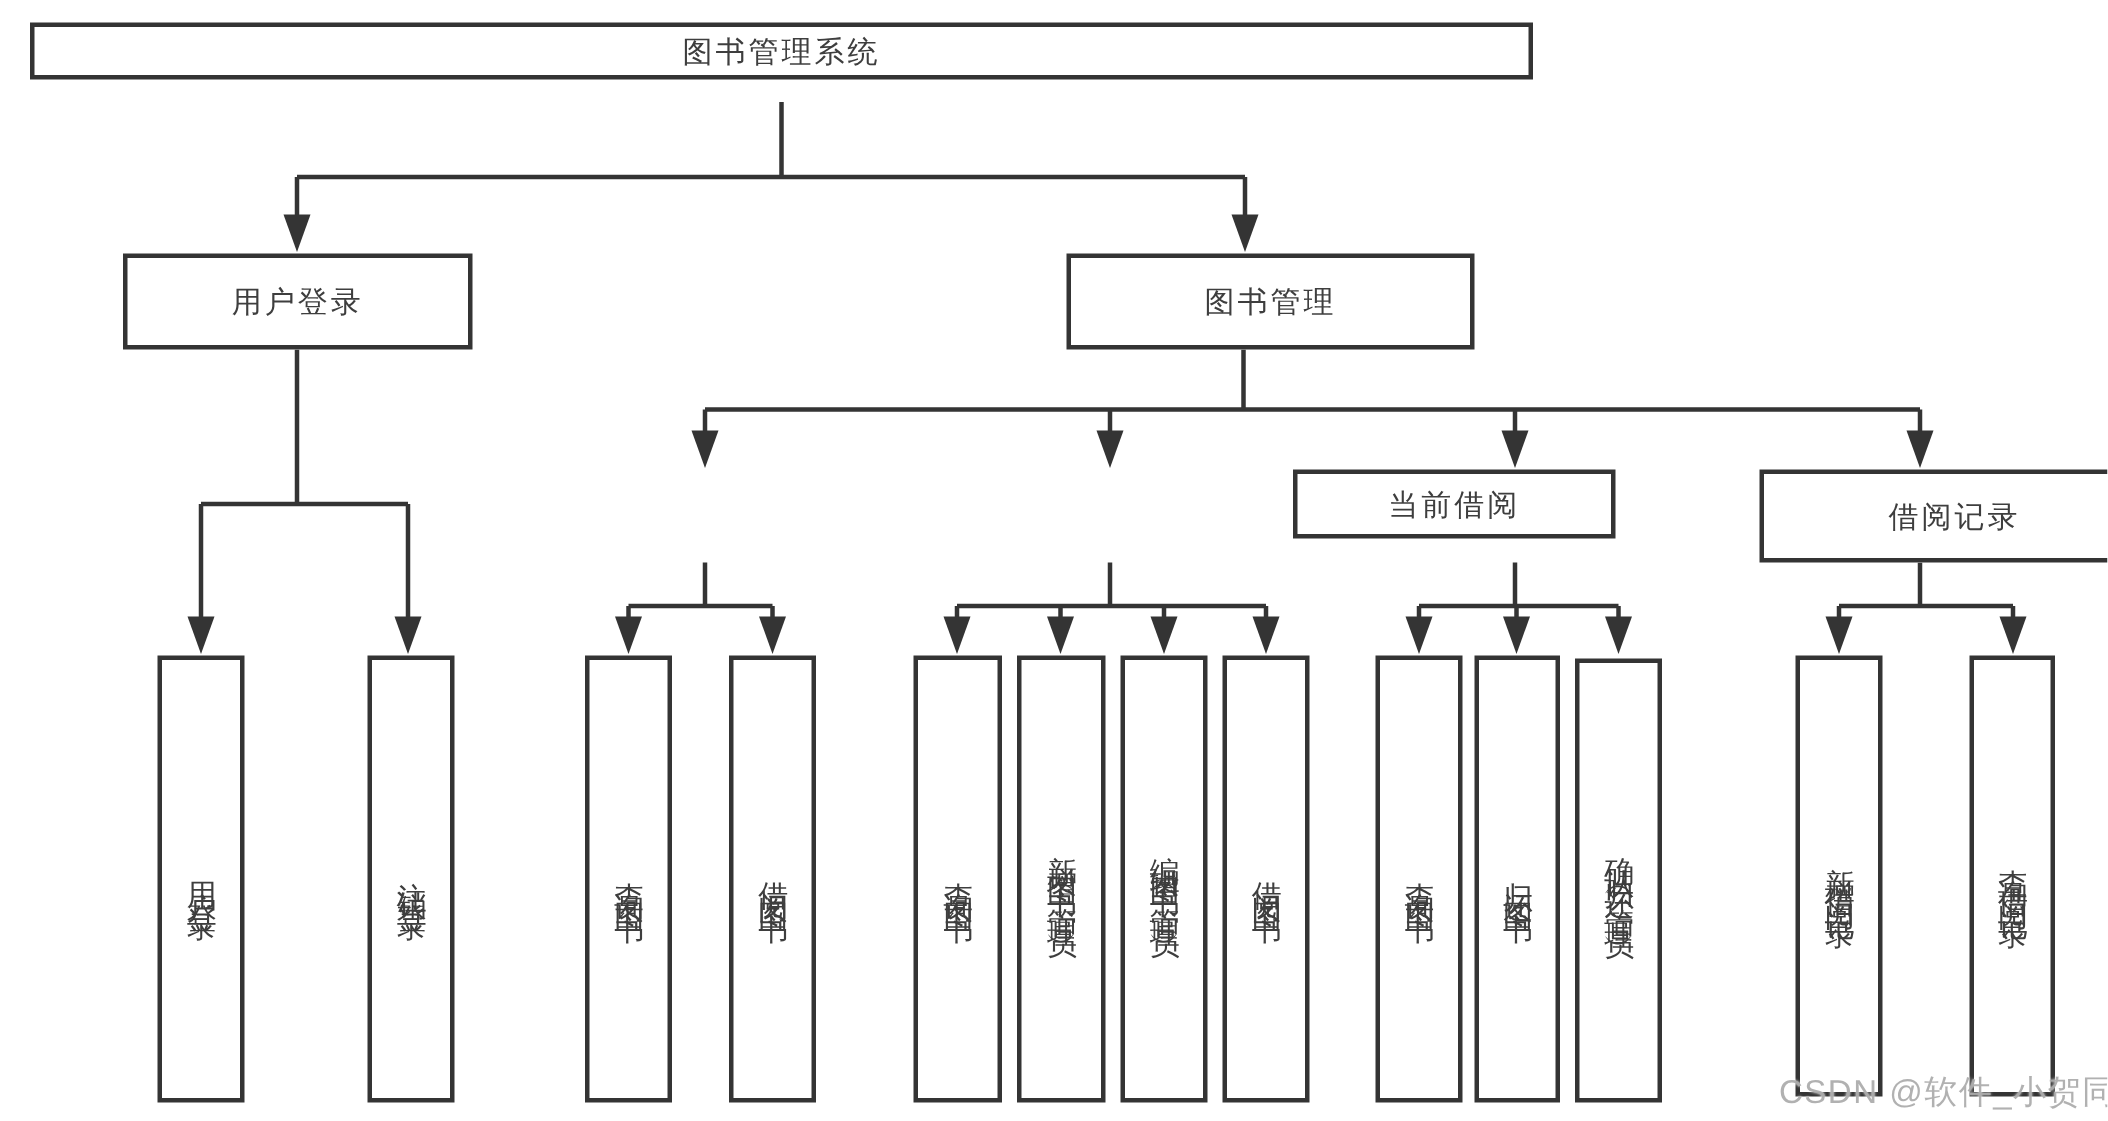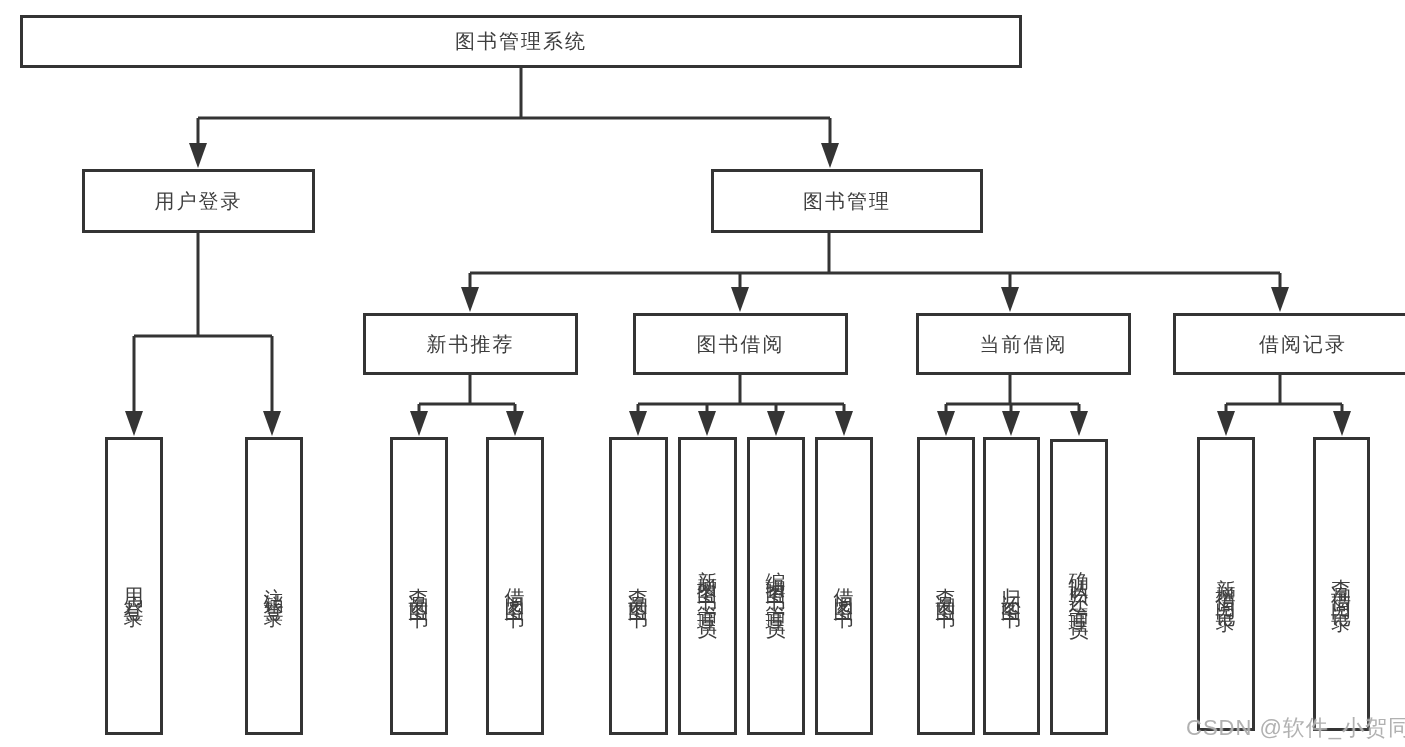--- a/index.html
+++ b/index.html
@@ -79,28 +79,26 @@
       <polygon points="776,436 767,411 785,411"></polygon>
       <polygon points="844,436 835,411 853,411"></polygon>
       <polygon points="946,436 937,411 955,411"></polygon>
       <polygon points="1011,436 1002,411 1020,411"></polygon>
       <polygon points="1079,436 1070,411 1088,411"></polygon>
       <polygon points="1226,436 1217,411 1235,411"></polygon>
       <polygon points="1342,436 1333,411 1351,411"></polygon>
     </g>
   </svg>
 
-  <div class="node h" style="left:20px;top:15px;width:1002px;height:53px">图书管理系统</div>
+  <div class="node h" style="left:20px;top:15px;width:1002px;height:38px">图书管理系统</div>
 
   <div class="node h" style="left:82px;top:169px;width:233px;height:64px">用户登录</div>
   <div class="node h" style="left:711px;top:169px;width:272px;height:64px">图书管理</div>
 
-  <div class="node h" style="left:363px;top:313px;width:215px;height:62px">新书推荐</div>
-  <div class="node h" style="left:633px;top:313px;width:215px;height:62px">图书借阅</div>
-  <div class="node h" style="left:916px;top:313px;width:215px;height:62px">当前借阅</div>
+  <div class="node h" style="left:862px;top:313px;width:215px;height:46px">当前借阅</div>
   <div class="node h" style="left:1173px;top:313px;width:260px;height:62px">借阅记录</div>
 
   <div class="node v" style="left:105px;top:437px;width:58px;height:298px">用户登录</div>
   <div class="node v" style="left:245px;top:437px;width:58px;height:298px">注销登录</div>
 
   <div class="node v" style="left:390px;top:437px;width:58px;height:298px">查询图书</div>
   <div class="node v" style="left:486px;top:437px;width:58px;height:298px">借阅图书</div>
 
   <div class="node v" style="left:609px;top:437px;width:59px;height:298px">查询图书</div>
   <div class="node v" style="left:678px;top:437px;width:59px;height:298px">新增图书（管理员）</div>

